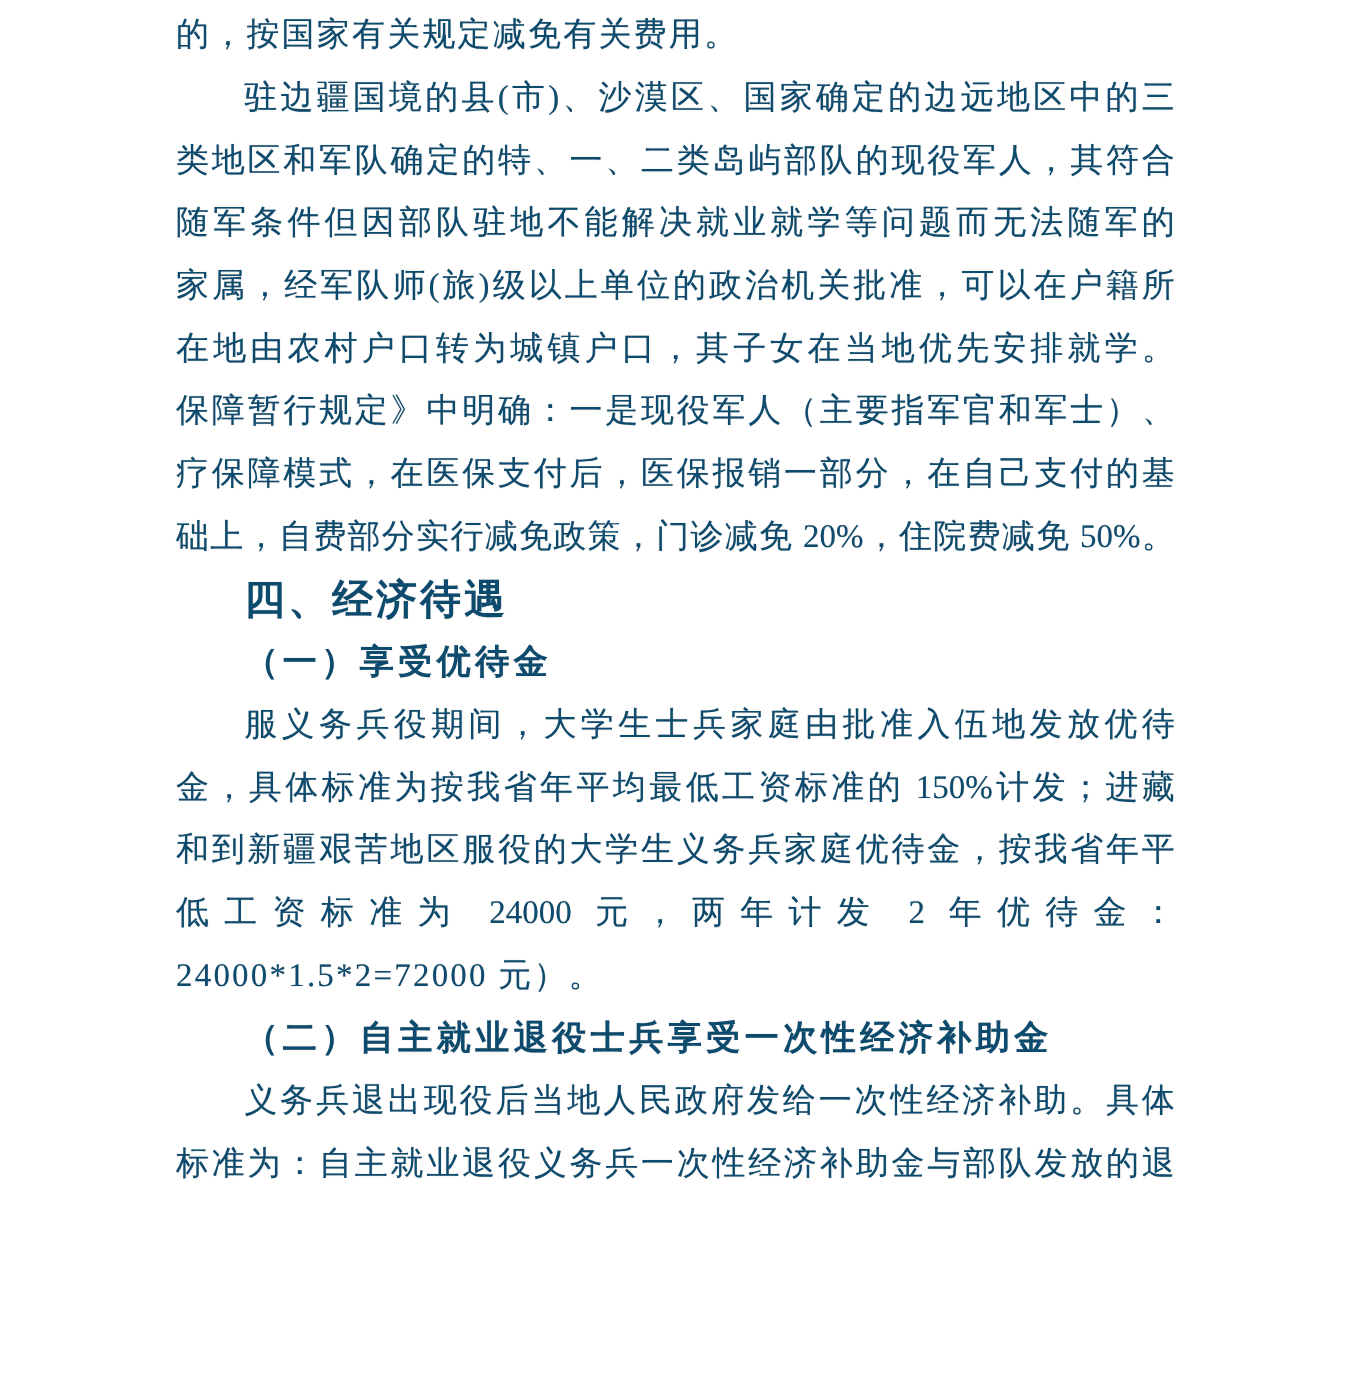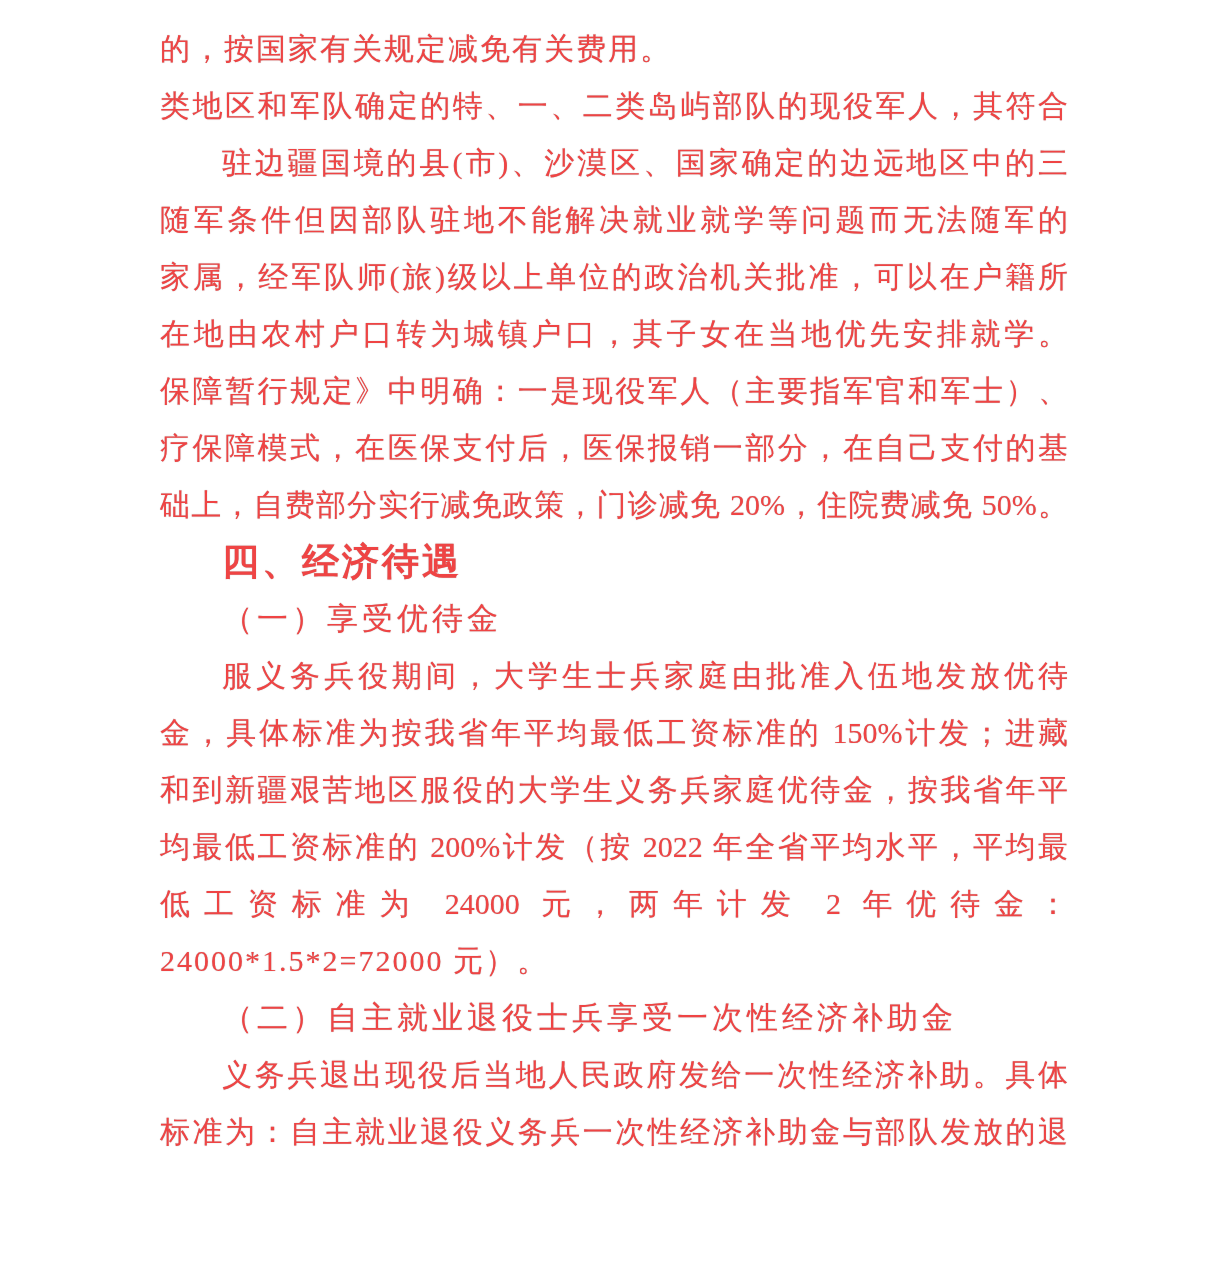--- a/index.html
+++ b/index.html
@@ -6,24 +6,24 @@
     margin: 0;
     padding: 0;
     background: #ffffff;
   }
   .page {
     position: relative;
     width: 1224px;
     height: 1263px;
     box-sizing: border-box;
     background: #ffffff;
-    padding: 20px 156px 0 160px;
+    padding: 3px 156px 0 160px;
     overflow: hidden;
     font-family: "Liberation Serif", "DejaVu Serif", serif;
-    color: #ef4444;
+    color: #0c4a6e;
     text-shadow: 0 0 1px rgba(80,80,80,0.45);
   }
   .ln {
     height: 57px;
     line-height: 57px;
     font-size: 30px;
     white-space: nowrap;
   }
   
   .just {
@@ -37,42 +37,41 @@
     letter-spacing: 2px;
   }
   .ind { padding-left: 62px; }
   .h-hei {
     font-family: "Liberation Sans", "DejaVu Sans", sans-serif;
     font-weight: 700;
     font-size: 37px;
     letter-spacing: 3px;
   }
   .h-kai {
-    font-weight: 400;
+    font-weight: 700;
     font-size: 31px;
     letter-spacing: 4px;
   }
 </style>
 </head>
 <body>
 
 <div class="page">
   <div class="ln left">的，按国家有关规定减免有关费用。</div>
+  <div class="ln just ind">驻边疆国境的县(市)、沙漠区、国家确定的边远地区中的三</div>
   <div class="ln just">类地区和军队确定的特、一、二类岛屿部队的现役军人，其符合</div>
-  <div class="ln just ind">驻边疆国境的县(市)、沙漠区、国家确定的边远地区中的三</div>
   <div class="ln just">随军条件但因部队驻地不能解决就业就学等问题而无法随军的</div>
   <div class="ln just">家属，经军队师(旅)级以上单位的政治机关批准，可以在户籍所</div>
   <div class="ln just">在地由农村户口转为城镇户口，其子女在当地优先安排就学。</div>
   <div class="ln just">保障暂行规定》中明确：一是现役军人（主要指军官和军士）、</div>
   <div class="ln just">疗保障模式，在医保支付后，医保报销一部分，在自己支付的基</div>
   <div class="ln just">础上，自费部分实行减免政策，门诊减免 20%，住院费减免 50%。</div>
   <div class="ln left ind h-hei">四、经济待遇</div>
   <div class="ln left ind h-kai">（一）享受优待金</div>
   <div class="ln just ind">服义务兵役期间，大学生士兵家庭由批准入伍地发放优待</div>
   <div class="ln just">金，具体标准为按我省年平均最低工资标准的 150%计发；进藏</div>
   <div class="ln just">和到新疆艰苦地区服役的大学生义务兵家庭优待金，按我省年平</div>
-  <div class="ln just">均最低工资标准的 200%计发（按 2022 年全省平均水平，平均最</div>
   <div class="ln just">低工资标准为 24000 元，两年计发 2 年优待金：</div>
   <div class="ln left">24000*1.5*2=72000 元）。</div>
   <div class="ln left ind h-kai">（二）自主就业退役士兵享受一次性经济补助金</div>
   <div class="ln just ind">义务兵退出现役后当地人民政府发给一次性经济补助。具体</div>
   <div class="ln just">标准为：自主就业退役义务兵一次性经济补助金与部队发放的退</div>
 </div>
 
 </body></html>

